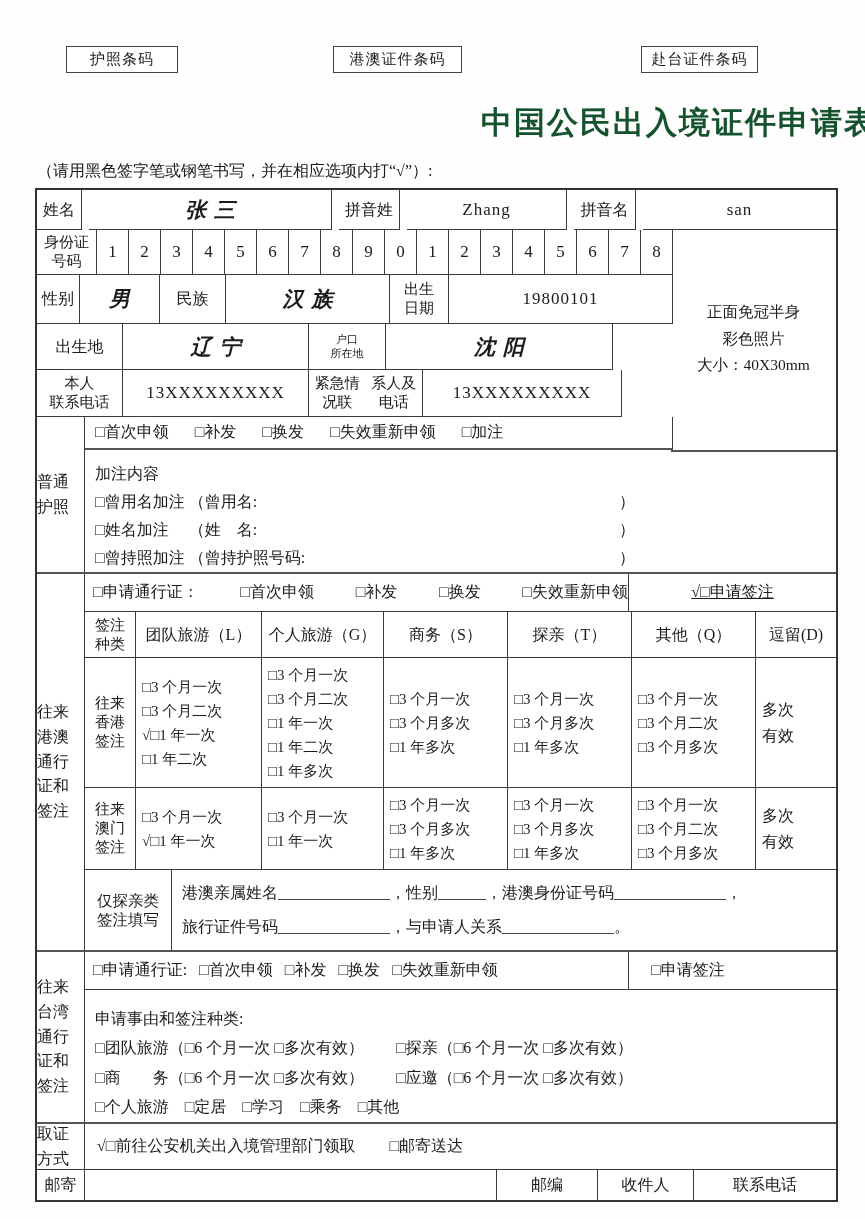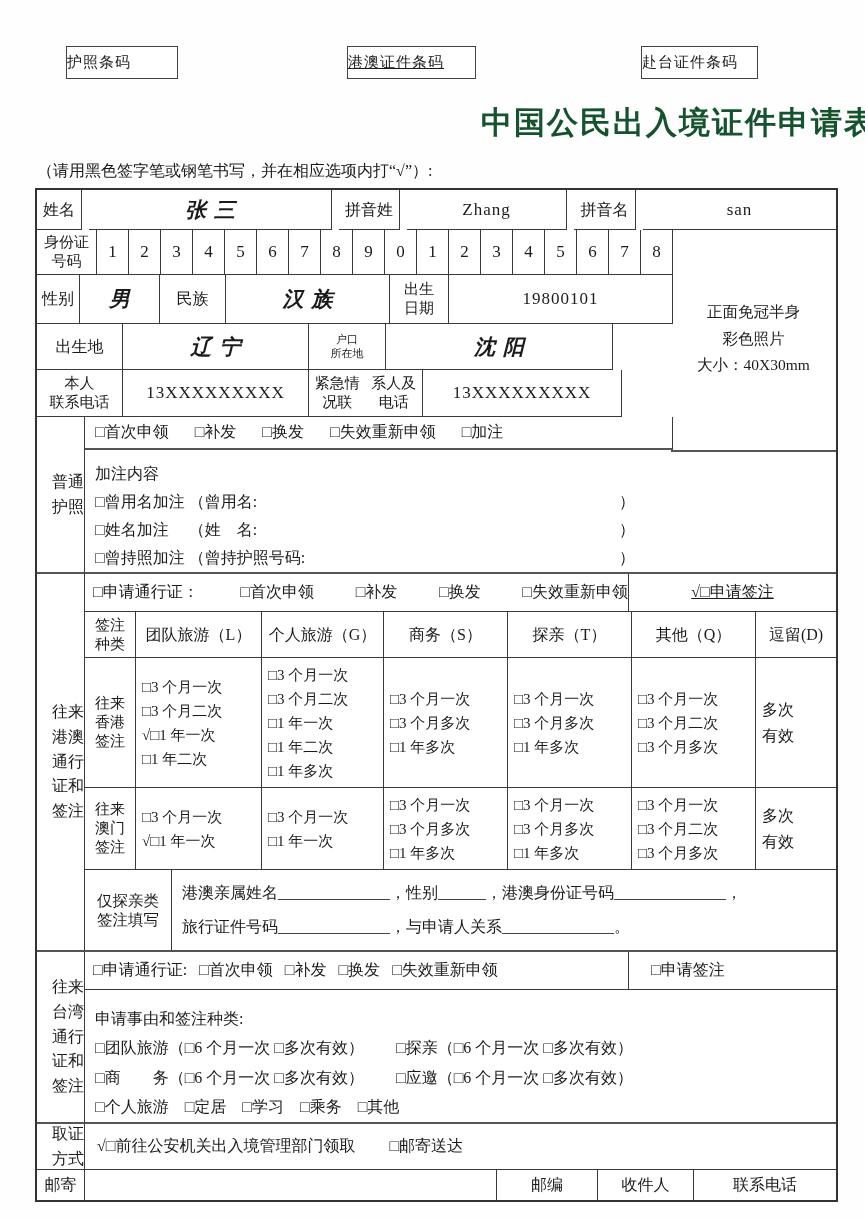--- a/index.html
+++ b/index.html
@@ -4,27 +4,27 @@
 <style>
   * { margin:0; padding:0; box-sizing:border-box; }
   html,body { background:#ffffff; }
   .page {
     position:relative; width:865px; height:1219px; margin:0 auto;
     background:#fefefe; color:#1b1b1b;
     font-family:"Liberation Serif","DejaVu Serif",serif;
     overflow:hidden;
   }
   .barcode-box {
-    position:absolute; top:46px; height:33px;
+    position:absolute; top:46px; height:27px;
     border:1px solid #444; background:#fff;
-    display:flex; align-items:center; justify-content:flex-start;
+    display:flex; align-items:center; justify-content:center;
     font-size:15px; letter-spacing:1px;
   }
   .bc1 { left:66px;  width:112px; }
-  .bc2 { left:347px; width:129px;text-decoration:underline; }
+  .bc2 { left:333px; width:129px; }
   .bc3 { left:641px; width:117px; }
   .title {
     position:absolute; top:102px; left:12px; width:100%;
     text-align:right; font-family:"Liberation Sans","DejaVu Sans",sans-serif;
     font-weight:bold; font-size:31px; letter-spacing:2px; color:#14532d;
   }
   .instruction { position:absolute; top:161px; left:37px; font-size:16px; }
 
   .form-table {
     position:absolute; left:35px; top:188px; width:803px; height:1014px;
@@ -39,21 +39,21 @@
   .noR { border-right:none; } .noB { border-bottom:none; }
   .thickB { border-bottom:2px solid #555; }
   .lbl { text-align:center; line-height:1.25; }
   .filler { border:none; }
 
   .hand { font-weight:bold; font-style:italic; font-size:21px; letter-spacing:8px; text-indent:8px; }
   .serifv { font-size:17px; letter-spacing:1px; }
 
   .vlabel {
     width:48px; border-right:1px solid #3a3a3a;
-    display:flex; flex-direction:column; align-items:flex-end; justify-content:center;
+    display:flex; flex-direction:column; align-items:flex-start; justify-content:center;
     line-height:1.55; font-size:16px; flex:none;
   }
   .section { display:flex; width:100%; }
   .sec-body { flex:1; display:flex; flex-direction:column; min-width:0; }
 
   .opts { display:flex; align-items:center; padding-left:10px; }
   .opt-cell {
     display:flex; flex-direction:column; justify-content:center; align-items:flex-start;
     padding-left:6px; font-size:15px; line-height:1.6;
   }

